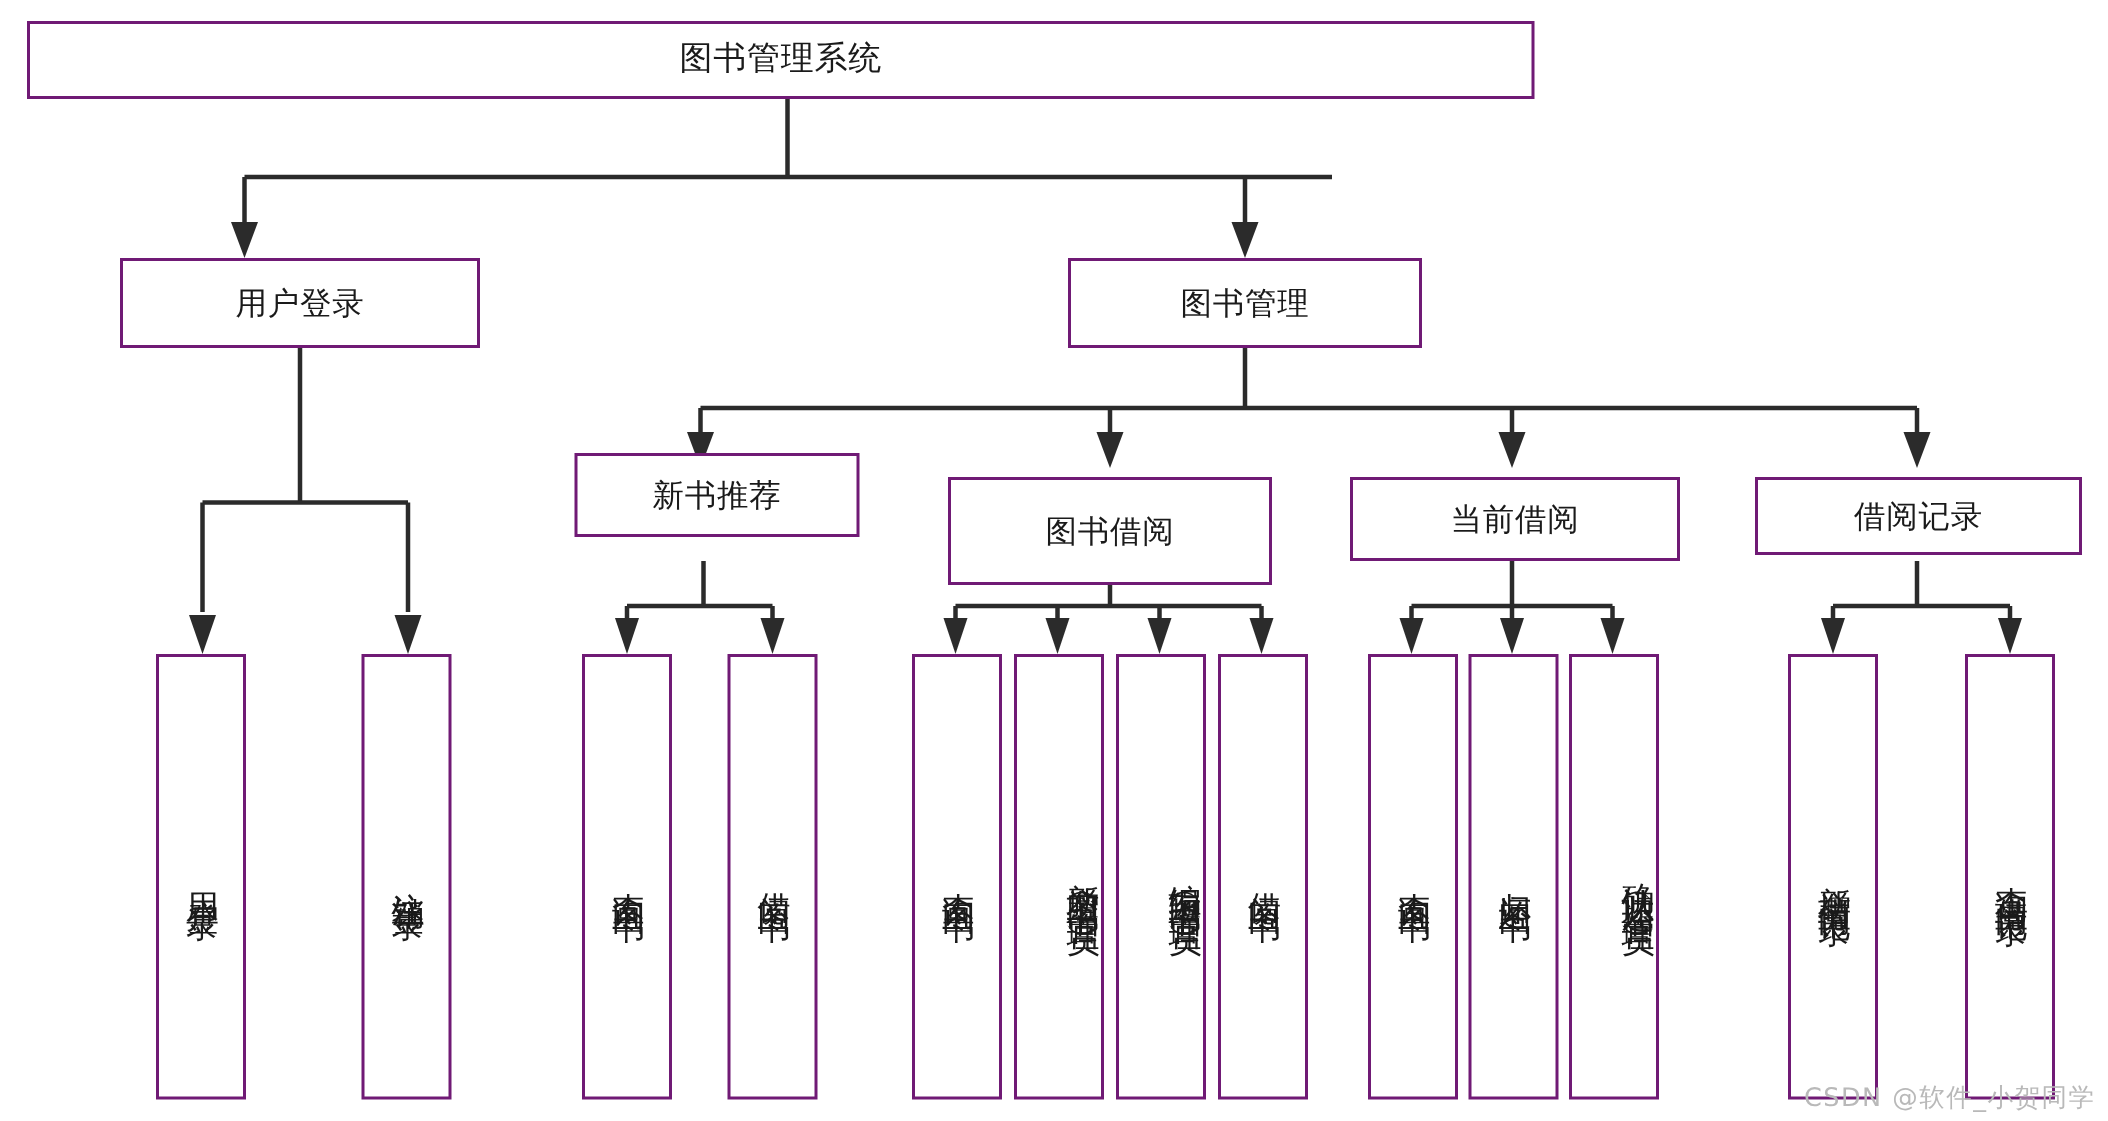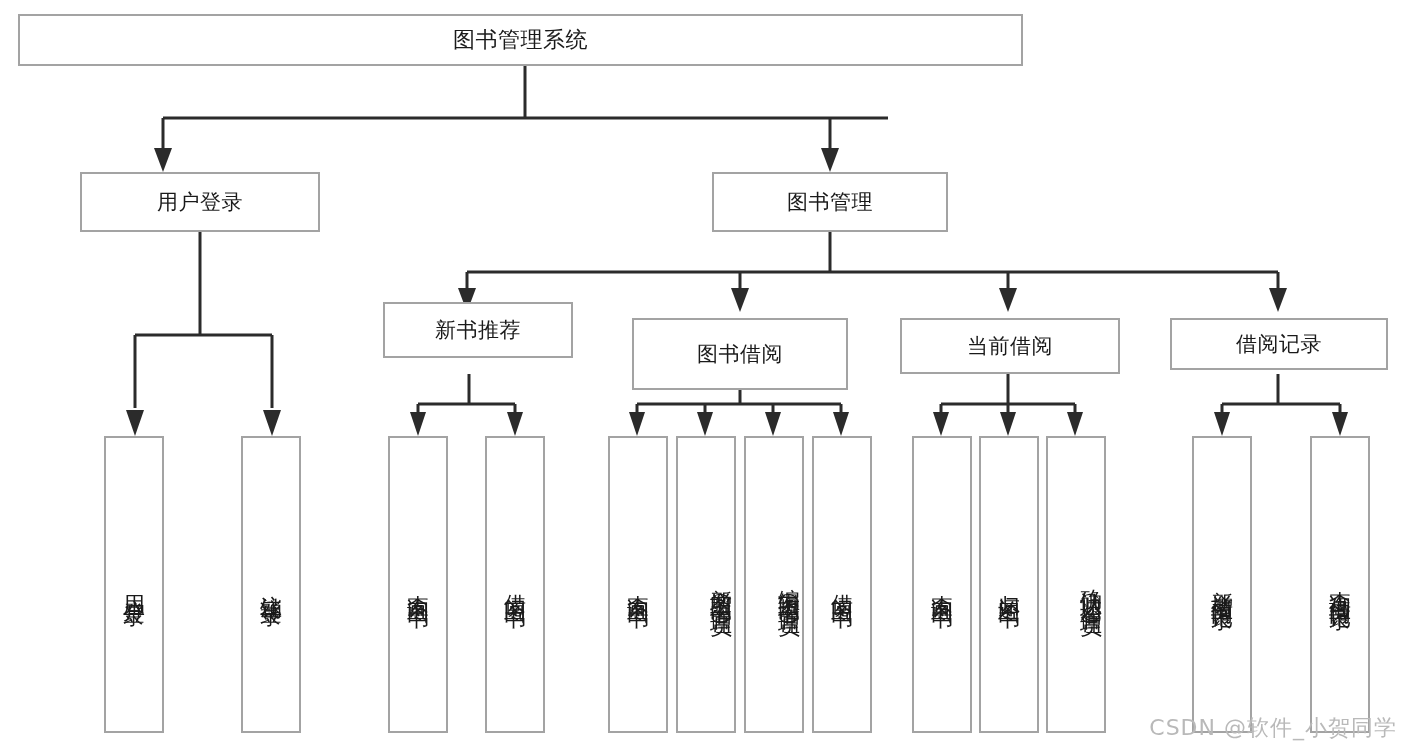--- a/index.html
+++ b/index.html
@@ -23,21 +23,21 @@
     left: 0;
     top: 0;
     width: 1405px;
     height: 747px;
     pointer-events: none;
   }
   .node {
     position: absolute;
     box-sizing: border-box;
     background: #ffffff;
-    border: 2px solid #a3a3a3;
+    border: 2px solid #701a75;
     display: flex;
     align-items: center;
     justify-content: center;
     color: #1a1a1a;
     line-height: 1.18;
   }
   .node-h {
     font-size: 21px;
     letter-spacing: 0.5px;
     text-align: center;
@@ -56,21 +56,21 @@
     text-align: center;
   }
   .node-v.centerv {
     align-items: center;
     padding-top: 0;
   }
   .watermark {
     position: absolute;
     right: 8px;
     bottom: 4px;
-    font-size: 22px;
+    font-size: 17px;
     color: #b9b9b9;
     letter-spacing: 1px;
     white-space: nowrap;
     font-family: "DejaVu Sans", "Liberation Sans", sans-serif;
   }
 </style>
 </head>
 <body>
 
 <div id="canvas">

